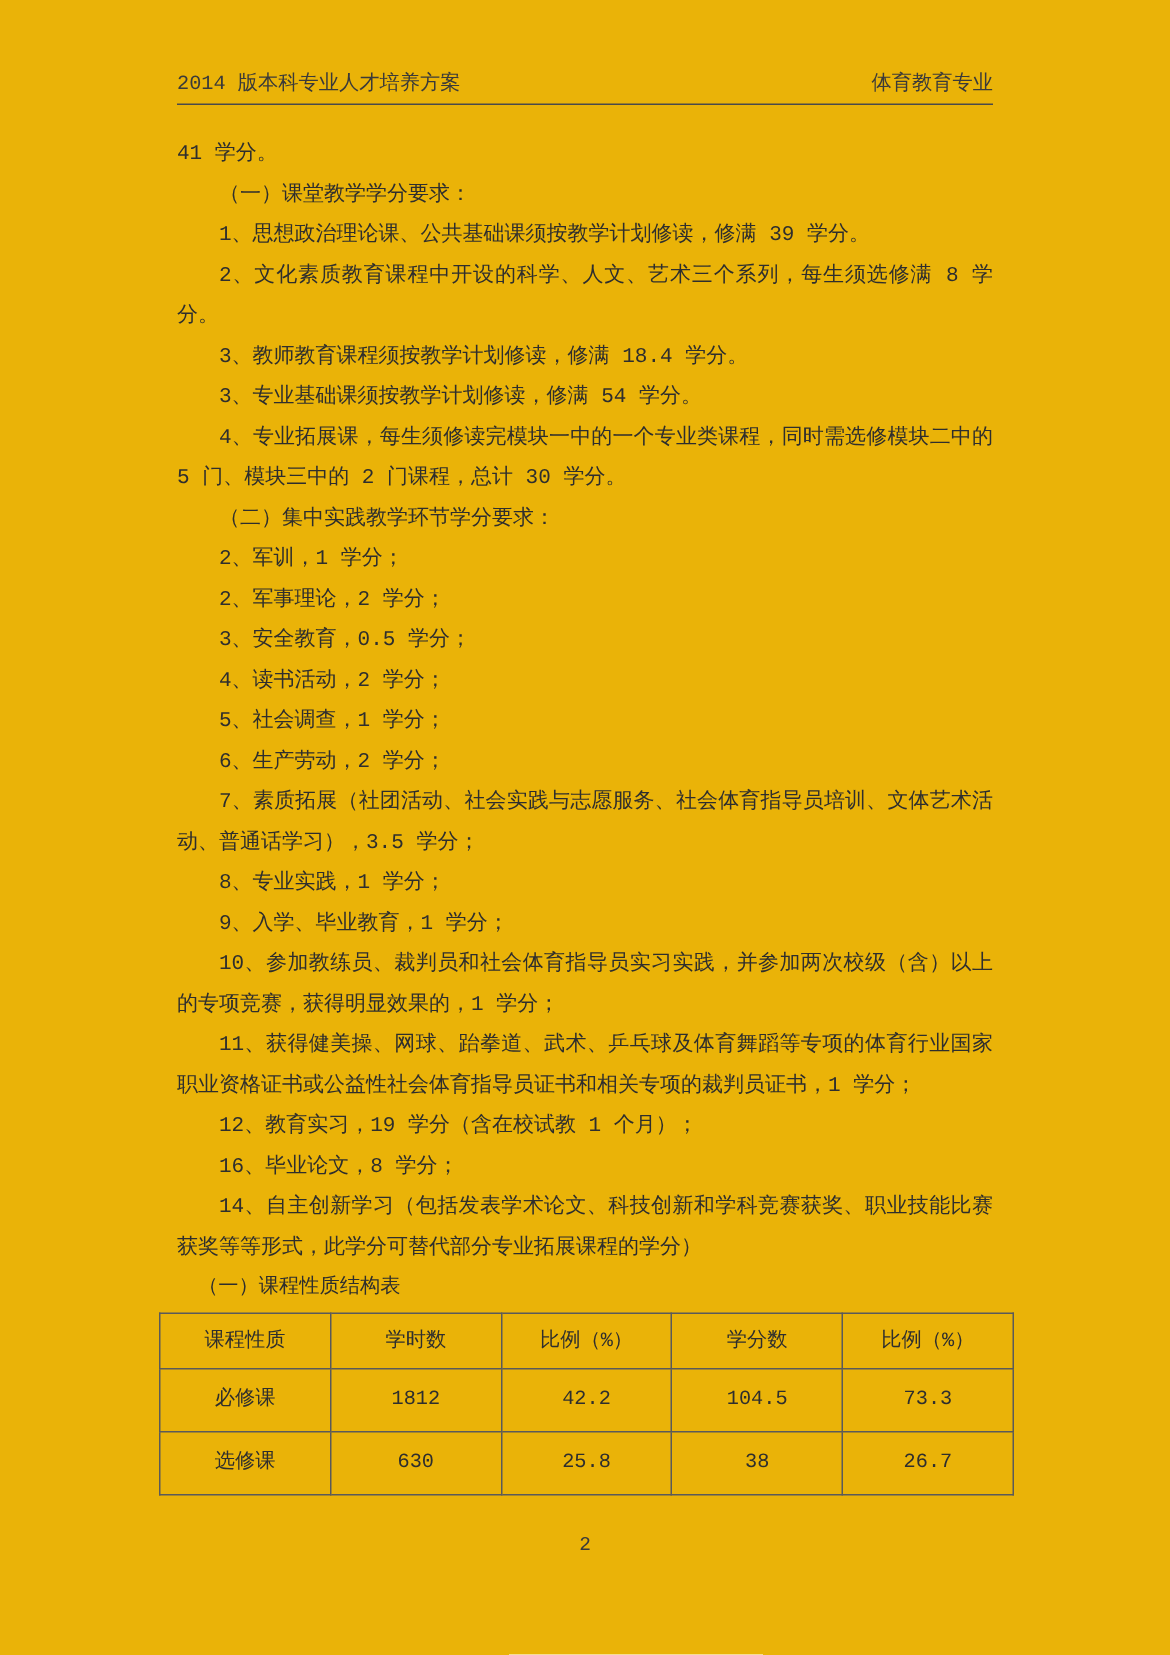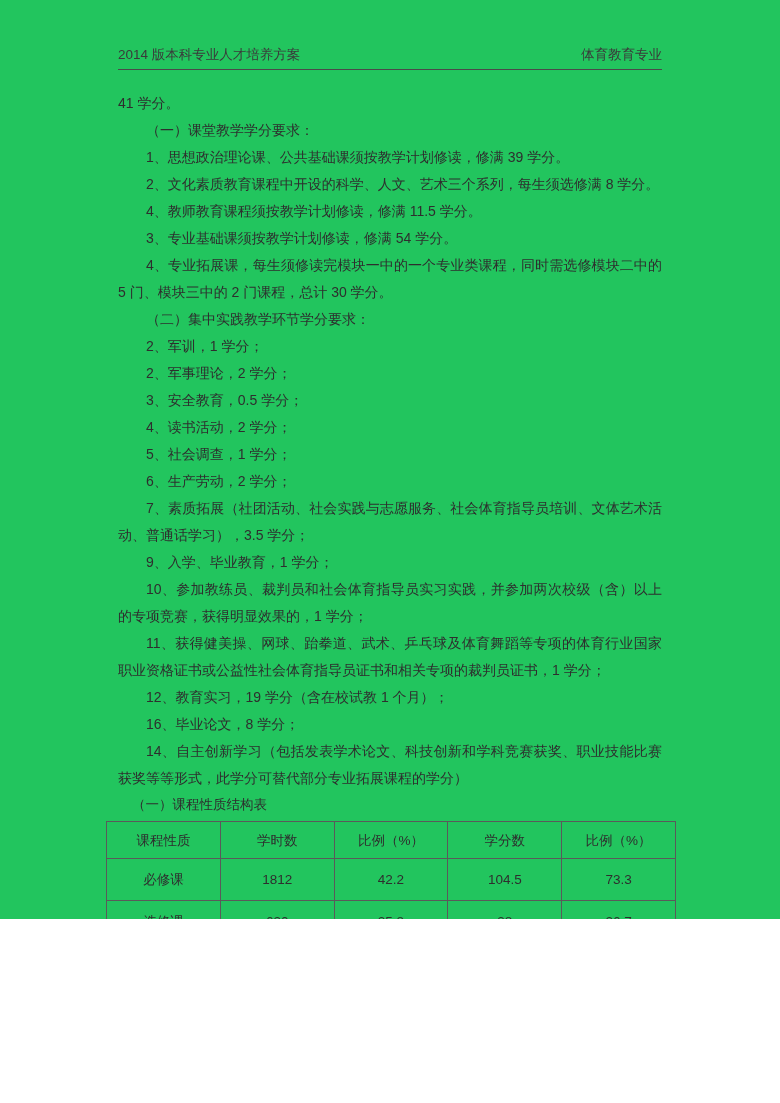--- a/index.html
+++ b/index.html
@@ -1,23 +1,23 @@
 <!DOCTYPE html>
 <html><head>
 <meta charset="utf-8">
 <style>
   * { margin: 0; padding: 0; box-sizing: border-box; }
   html, body { background: #ffffff; }
   .page {
     position: relative;
     width: 780px;
-    height: 919px;
+    height: 1103px;
     margin: 0 auto;
-    background: #22c55e;
-    font-family: Liberation Sans, sans-serif;
+    background: #eab308;
+    font-family: Liberation Mono, monospace;
     color: #2e2e2e;
     overflow: hidden;
   }
   .doc-header {
     position: absolute;
     top: 46px;
     left: 118px;
     width: 544px;
     display: flex;
     justify-content: space-between;
@@ -92,31 +92,32 @@
     <span>2014 版本科专业人才培养方案</span>
     <span>体育教育专业</span>
   </div>
 
   <div class="doc-body">
     <div>
         <p class="para">41 学分。</p>
         <p class="para indent">（一）课堂教学学分要求：</p>
         <p class="para indent">1、思想政治理论课、公共基础课须按教学计划修读，修满 39 学分。</p>
         <p class="para indent">2、文化素质教育课程中开设的科学、人文、艺术三个系列，每生须选修满 8 学分。</p>
-        <p class="para indent">4、教师教育课程须按教学计划修读，修满 11.5 学分。</p>
+        <p class="para indent">3、教师教育课程须按教学计划修读，修满 18.4 学分。</p>
         <p class="para indent">3、专业基础课须按教学计划修读，修满 54 学分。</p>
         <p class="para indent">4、专业拓展课，每生须修读完模块一中的一个专业类课程，同时需选修模块二中的 5 门、模块三中的 2 门课程，总计 30 学分。</p>
         <p class="para indent">（二）集中实践教学环节学分要求：</p>
         <p class="para indent">2、军训，1 学分；</p>
         <p class="para indent">2、军事理论，2 学分；</p>
         <p class="para indent">3、安全教育，0.5 学分；</p>
         <p class="para indent">4、读书活动，2 学分；</p>
         <p class="para indent">5、社会调查，1 学分；</p>
         <p class="para indent">6、生产劳动，2 学分；</p>
         <p class="para indent">7、素质拓展（社团活动、社会实践与志愿服务、社会体育指导员培训、文体艺术活动、普通话学习），3.5 学分；</p>
+        <p class="para indent">8、专业实践，1 学分；</p>
         <p class="para indent">9、入学、毕业教育，1 学分；</p>
         <p class="para indent">10、参加教练员、裁判员和社会体育指导员实习实践，并参加两次校级（含）以上的专项竞赛，获得明显效果的，1 学分；</p>
         <p class="para indent">11、获得健美操、网球、跆拳道、武术、乒乓球及体育舞蹈等专项的体育行业国家职业资格证书或公益性社会体育指导员证书和相关专项的裁判员证书，1 学分；</p>
         <p class="para indent">12、教育实习，19 学分（含在校试教 1 个月）；</p>
         <p class="para indent">16、毕业论文，8 学分；</p>
         <p class="para indent">14、自主创新学习（包括发表学术论文、科技创新和学科竞赛获奖、职业技能比赛获奖等等形式，此学分可替代部分专业拓展课程的学分）</p>
       </div>
 
     <div class="section-subtitle">（一）课程性质结构表</div>
 

